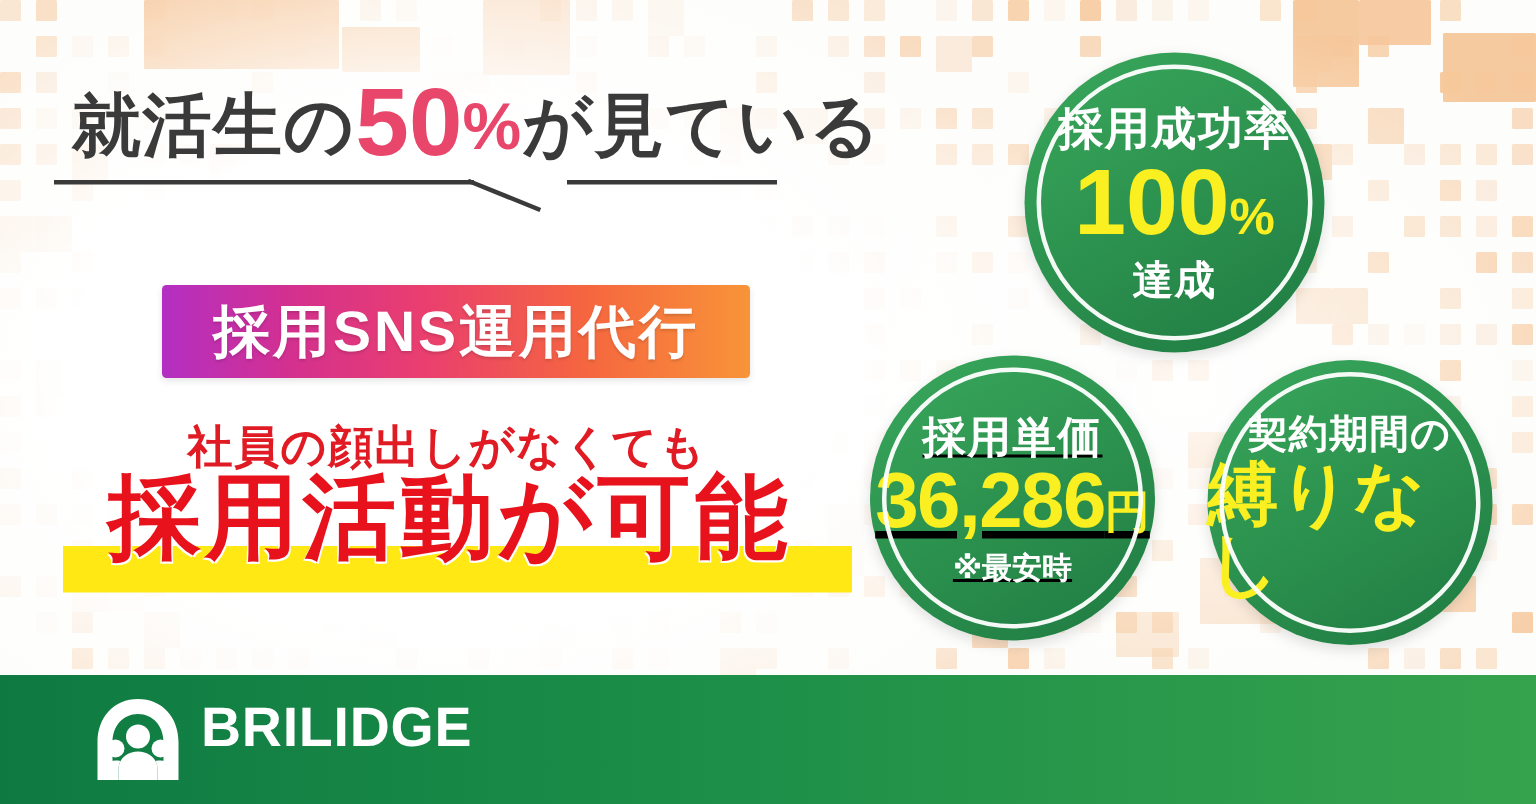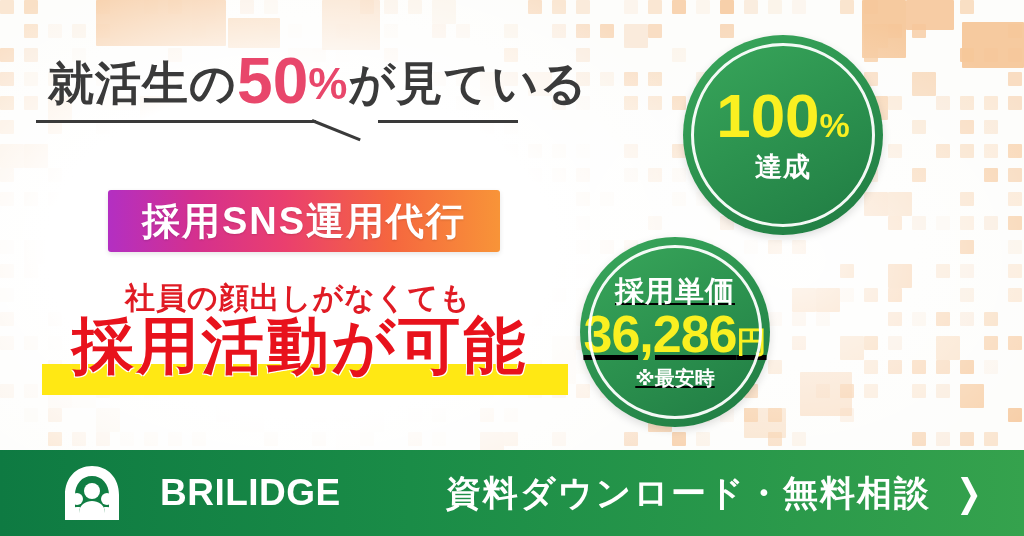--- a/index.html
+++ b/index.html
@@ -105,21 +105,21 @@
   .c1 .c-sub{font-size:27px;margin-top:2px;letter-spacing:1px;}
   .c2 .c-sub{font-size:20px;margin-top:5px;letter-spacing:0;}
 
   
   .bottom-bar{
     position:absolute;left:0;top:450px;width:1024px;height:86px;
     background:linear-gradient(90deg,#0e7a42 0%,#1a8c47 40%,#35a24d 100%);
     display:flex;align-items:center;
   }
   .logo{
-    display:flex;align-items:center;margin-left:62px;gap:26px;
+    display:flex;margin-left:62px;
   }
   .logo-mark{width:60px;height:58px;display:block;}
   .logo-text{
     color:#fff;font-size:37px;font-weight:800;letter-spacing:.5px;margin-left:12px;
     font-family:"Liberation Sans",sans-serif;
   }
   .cta{
     display:flex;align-items:center;margin-left:105px;
   }
   .cta-text{
@@ -628,45 +628,46 @@
     <div class="badge-sns">
       <span>採用SNS運用代行</span>
     </div>
 
     <div class="line3">社員の顔出しがなくても</div>
     <div class="highlight"></div>
     <div class="line4">採用活動が可能</div>
   </div>
 
   <div class="circle c1">
+    <div class="c-top">採用成功率</div>
     <div class="c-big"><span>100</span><span class="unit">%</span></div>
     <div class="c-sub">達成</div>
   </div>
 
   <div class="circle c2">
     <div class="c-top">採用単価</div>
     <div class="c-big"><span>36,286</span><span class="unit">円</span></div>
     <div class="c-sub">※最安時</div>
   </div>
 
+  <div class="circle c3">
+    <div class="c-top">契約期間の</div>
+    <div class="c-big"><span>縛りなし</span><span class="unit"></span></div>
+  </div>
 
   <div class="bottom-bar">
 
     <div class="logo">
       <svg class="logo-mark" viewBox="0 0 60 58">
         <path d="M30 2 C14 2 3 14 3 31 L3 56 L13 56 L13 31 C13 20 20 12 30 12 C40 12 47 20 47 31 L47 56 L57 56 L57 31 C57 14 46 2 30 2 Z" fill="#ffffff"></path>
         <circle cx="30" cy="27" r="8" fill="#ffffff"></circle>
         <path d="M30 37 C22.5 37 17 42 17 49 L17 56 L43 56 L43 49 C43 42 37.5 37 30 37 Z" fill="#ffffff"></path>
         <circle cx="15" cy="35" r="6" fill="#ffffff"></circle>
         <path d="M15 43 C9.5 43 6 46.5 6 52 L6 56 L17 56 L17 49 C17 46.8 17.5 44.8 18.4 43.3 C17.4 43.1 16.2 43 15 43 Z" fill="#ffffff"></path>
         <circle cx="45" cy="35" r="6" fill="#ffffff"></circle>
         <path d="M45 43 C43.8 43 42.6 43.1 41.6 43.3 C42.5 44.8 43 46.8 43 49 L43 56 L54 56 L54 52 C54 46.5 50.5 43 45 43 Z" fill="#ffffff"></path>
       </svg>
       <div class="logo-text">BRILIDGE</div>
     </div>
 
-    <div class="cta">
-      <div class="cta-text">資料ダウンロード・無料相談</div>
-      <div class="cta-arrow">❯</div>
-    </div>
   </div>
 
 </div>
 
 </body></html>

